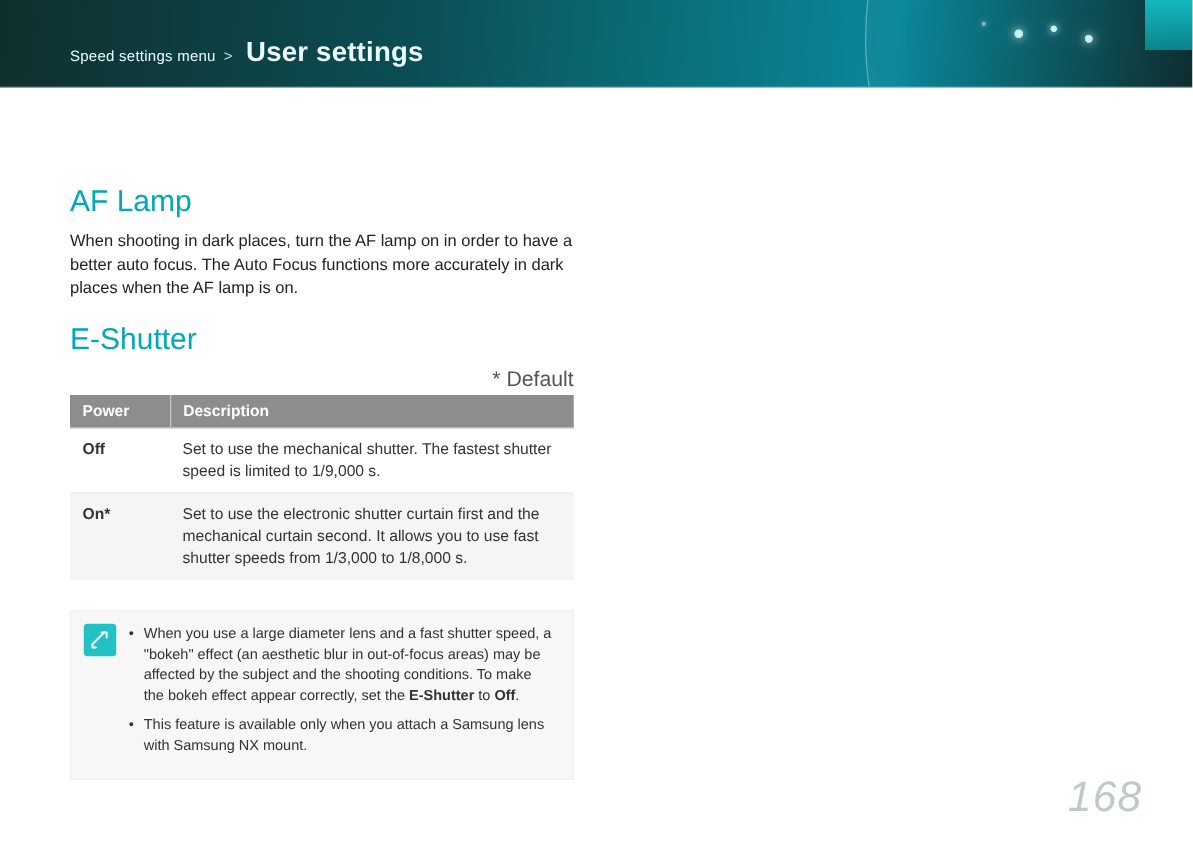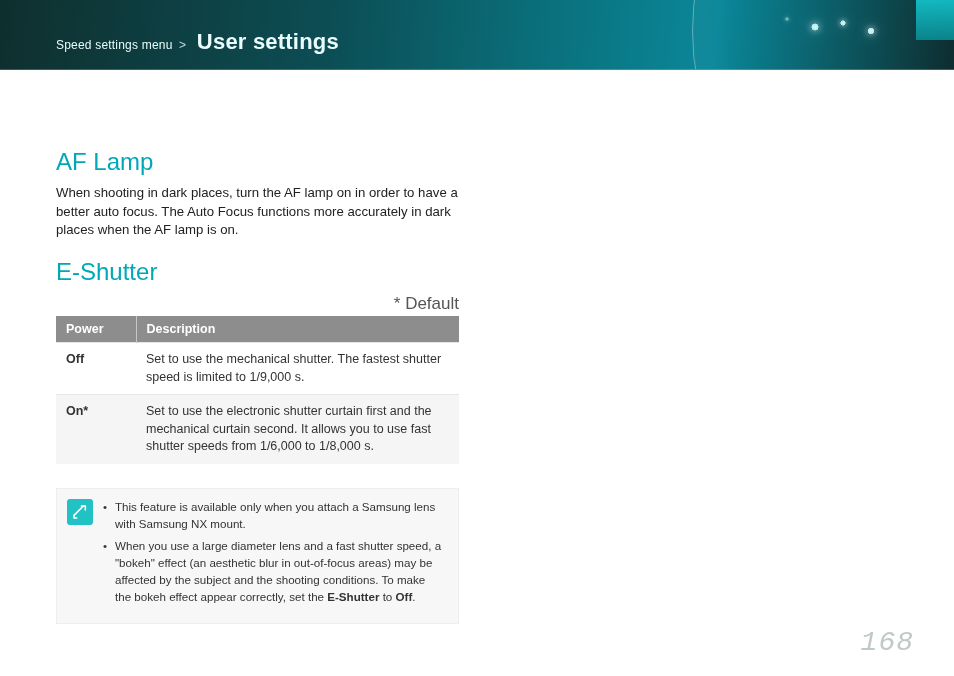--- a/index.html
+++ b/index.html
@@ -160,23 +160,23 @@
     content:"•";
     position:absolute; left:0; top:0;
     color:#333;
   }
   .note-list b { font-weight:700; }
 
   .page-number {
     position:absolute;
     right: 40px;
     bottom: 18px;
-    font-family: Liberation Mono, monospace;
+    font-family: Liberation Sans, sans-serif;
     font-style: italic;
-    font-size: 28px;
+    font-size: 34px;
     color: #b9c4c2;
     opacity:.9;
     letter-spacing:1px;
   }
 </style>
 </head>
 <body>
 
 <div class="header">
   <div class="bookmark-tab"></div>
@@ -209,38 +209,38 @@
           <th>Description</th>
         </tr>
       </thead>
       <tbody>
         <tr class="row-0">
           <td class="optcell">Off</td>
           <td>Set to use the mechanical shutter. The fastest shutter speed is limited to 1/9,000 s.</td>
         </tr>
         <tr class="row-1">
           <td class="optcell">On*</td>
-          <td>Set to use the electronic shutter curtain first and the mechanical curtain second. It allows you to use fast shutter speeds from 1/6,000 to 1/8,000 s.</td>
+          <td>Set to use the electronic shutter curtain first and the mechanical curtain second. It allows you to use fast shutter speeds from 1/3,000 to 1/8,000 s.</td>
         </tr>
       </tbody>
     </table>
 
     <div class="note-box">
       <div class="note-icon">
         <svg viewBox="0 0 24 24" fill="none" stroke="#fff" stroke-width="2.4" stroke-linecap="round" stroke-linejoin="round">
           <path d="M3 17 L17 3"></path>
           <path d="M14 3 L20 3 L20 9"></path>
           <path d="M3 17 L3 21 L7 21"></path>
         </svg>
       </div>
       <ul class="note-list">
-        <li>This feature is available only when you attach a Samsung lens with Samsung NX mount.</li>
         <li>
           <span>When you use a large diameter lens and a fast shutter speed, a "bokeh" effect (an aesthetic blur in out-of-focus areas) may be affected by the subject and the shooting conditions. To make the bokeh effect appear correctly, set the </span><b>E-Shutter</b><span> to </span><b>Off</b><span>.</span>
         </li>
+        <li>This feature is available only when you attach a Samsung lens with Samsung NX mount.</li>
       </ul>
     </div>
 
   </div>
 
   <div class="col">
   </div>
 </div>
 
 <div class="page-number">168</div>

